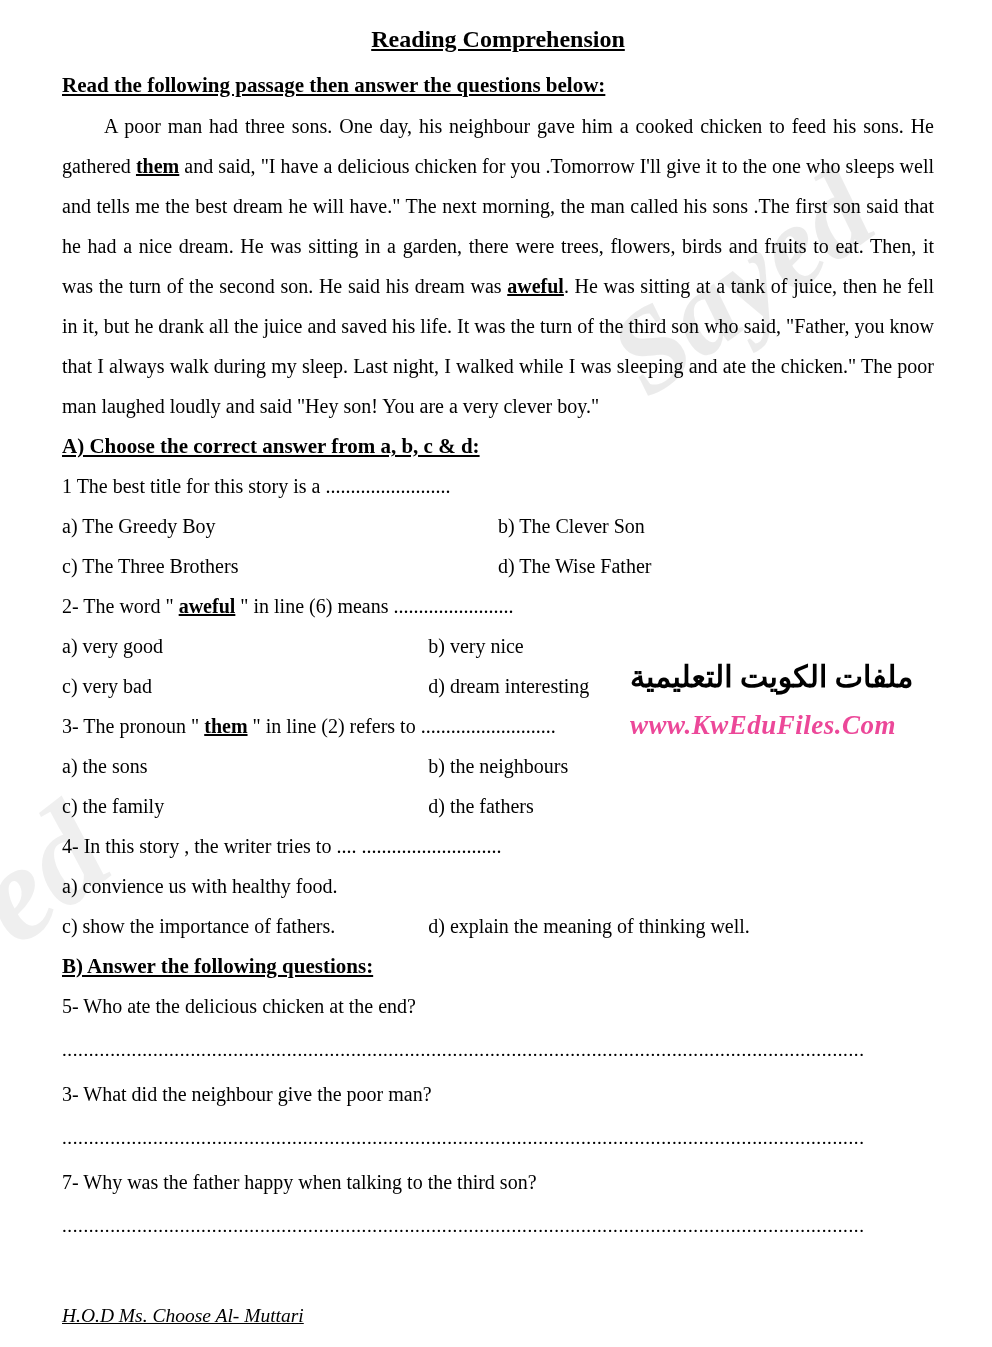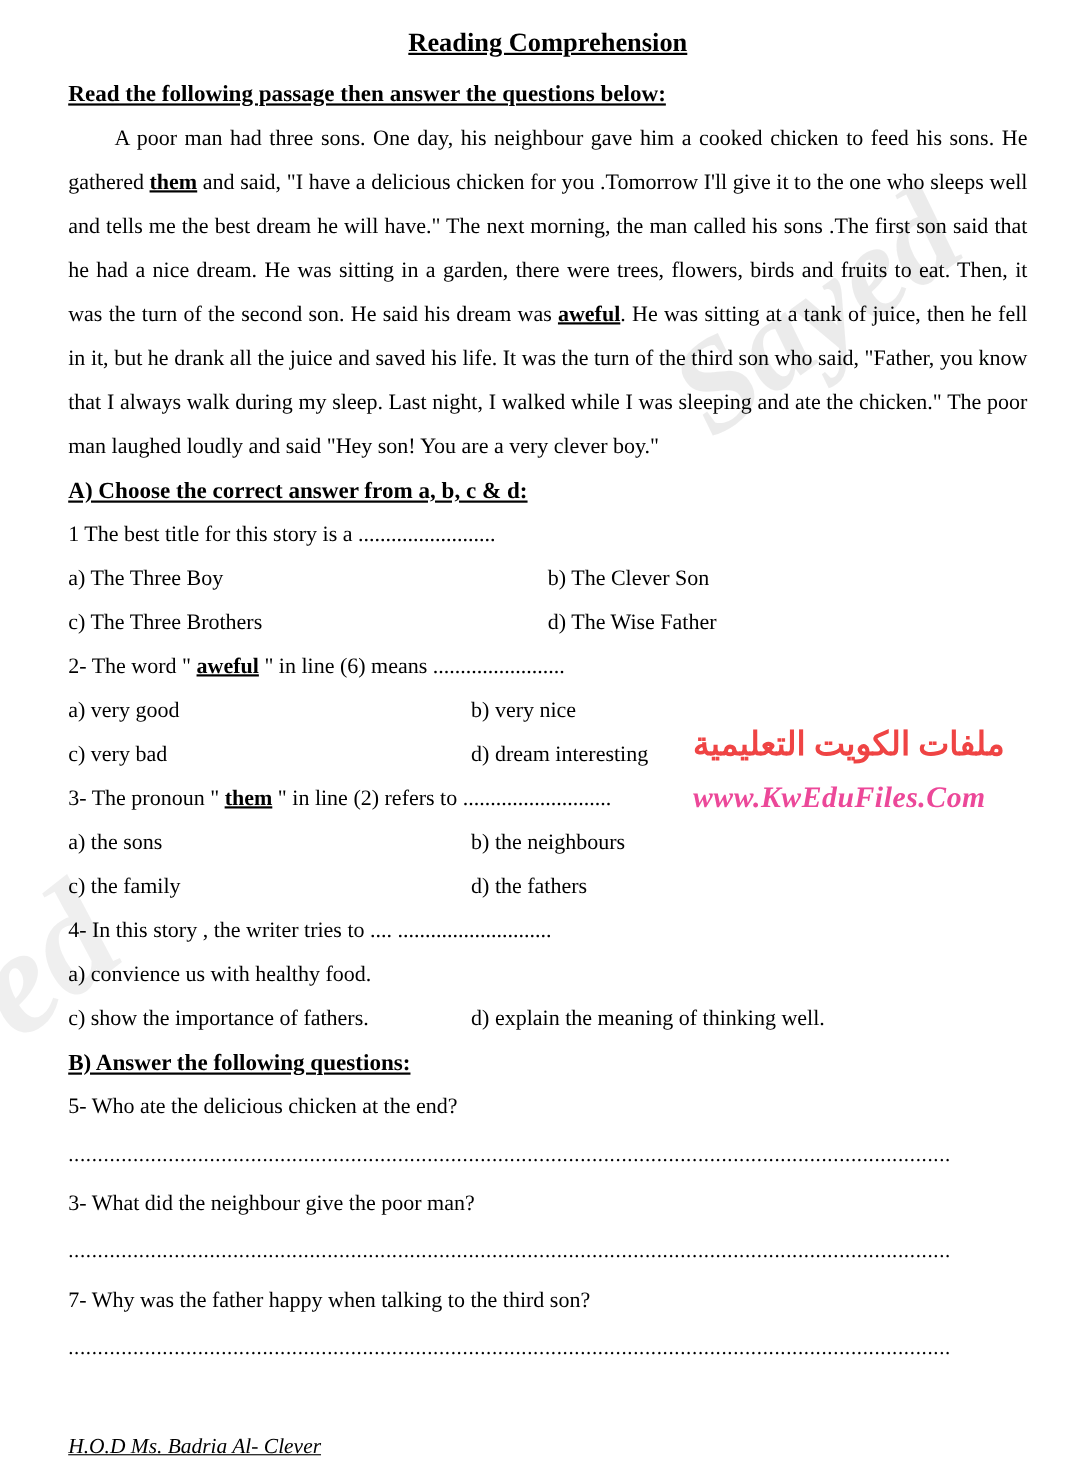--- a/index.html
+++ b/index.html
@@ -134,37 +134,37 @@
 </style>
 </head>
 <body>
 
 <div class="page">
 
   <div class="wm wm1">Sayed</div>
   <div class="wm wm2">Sayed</div>
 
   <div class="red-overlay">
-    <div class="ar" style="color: #ef4444;">ملفات الكويت التعليمية</div>
+    <div class="ar" style="color: #000000;">ملفات الكويت التعليمية</div>
     <div class="url" style="color: #ec4899;">www.KwEduFiles.Com</div>
   </div>
 
   <div class="content">
 
     <h1 class="title">Reading Comprehension</h1>
 
     <h2 class="instruction">Read the following passage then answer the questions below:</h2>
 
     <p class="passage"><span>A poor man had three sons. One day, his neighbour  gave him a cooked chicken to feed his sons. He gathered </span><span class="bu">them</span><span> and said, "I have a delicious chicken for you .Tomorrow I'll give it to the one who sleeps well and tells me the best dream he will have." The next morning, the man called his sons .The first son said that he had a nice dream. He was sitting in a garden, there were trees, flowers, birds and fruits to eat. Then, it was the turn of the second son. He said his dream was </span><span class="bu">aweful</span><span>. He was sitting at a tank of juice, then he  fell in it, but he drank all the juice and saved his life. It was the turn of the third son who  said, "Father, you know that I always walk during my sleep. Last night, I walked while I was sleeping and ate the chicken." The poor man laughed loudly and said "Hey son! You are a very clever boy."</span></p>
 
     <h2 class="sec-head">A) Choose the correct answer from a, b, c &amp; d:</h2>
 
     <p class="stem">1 The best title for this story is a  .........................</p>
     <div class="opt-row w50">
-      <span class="c1">a) The Three Boy</span>
+      <span class="c1">a) The Greedy Boy</span>
       <span class="c2">b) The Clever Son</span>
     </div>
     <div class="opt-row w50">
       <span class="c1">c) The Three Brothers</span>
       <span class="c2">d) The Wise Father</span>
     </div>
 
     <p class="stem"><span>2- The word " </span><span class="bu">aweful</span><span> " in line (6) means ........................</span></p>
     <div class="opt-row">
       <span class="c1">a) very good</span>
@@ -201,16 +201,16 @@
 
     <p class="stem">3- What did the neighbour give the poor man?</p>
     <p class="dots">..........................................................................................................................................................................</p>
 
     <p class="stem">7- Why was the father  happy when talking to the third son?</p>
     <p class="dots">..........................................................................................................................................................................</p>
 
   </div>
 
   <div class="footer">
-    <span class="f-right">H.O.D  Ms. Badria Al- Clever</span>
+    <span class="f-right">H.O.D  Ms. Choose Al- Muttari</span>
   </div>
 
 </div>
 
 </body></html>

